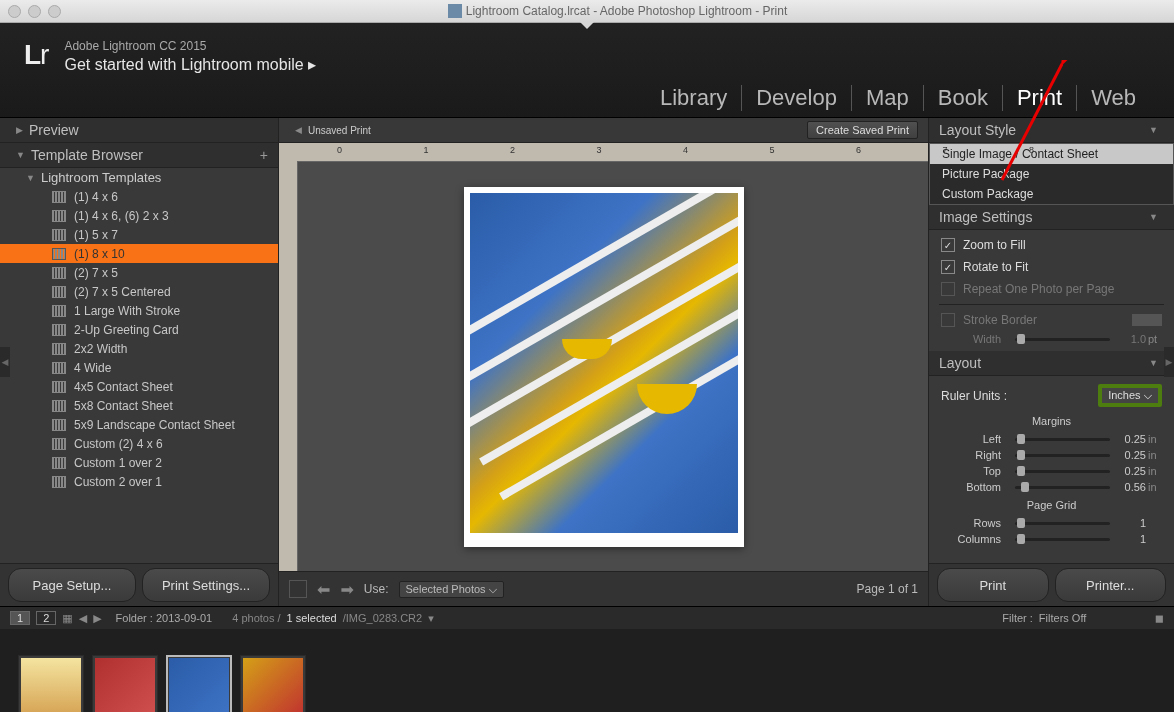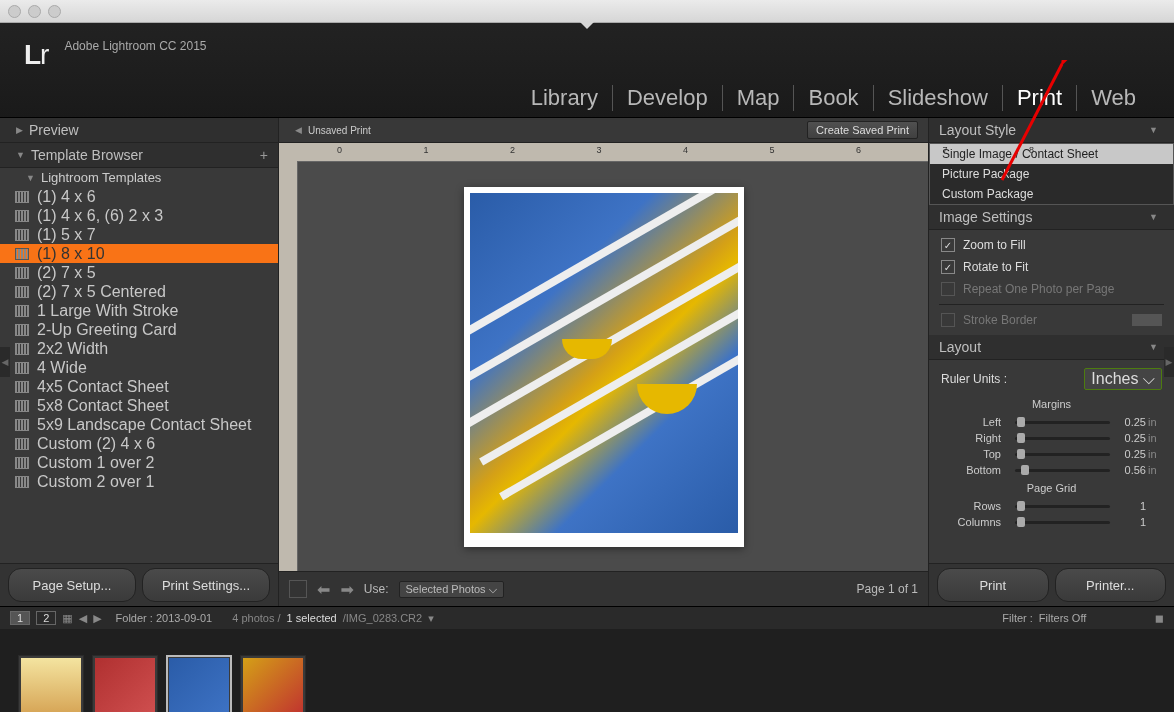--- a/index.html
+++ b/index.html
@@ -20,21 +20,21 @@
 .toparrow{position:absolute;left:50%;top:-1px;transform:translateX(-50%);width:0;height:0;border-left:7px solid transparent;border-right:7px solid transparent;border-top:7px solid #d6d6d6}
 .body{display:flex;height:488px;background:#393939}
 .panel{background:#393939;display:flex;flex-direction:column}
 .left{width:278px;border-right:1px solid #222}
 .right{width:245px;border-left:1px solid #222}
 .center{flex:1;display:flex;flex-direction:column;background:#4b4b4b}
 .phead{height:24px;display:flex;align-items:center;background:#2f2f2f;border-bottom:1px solid #222;padding:0 10px;font-size:14px;color:#bfbfbf}
 .phead.rt{justify-content:space-between}
 .tri{color:#888;font-size:9px;margin:0 6px}
 .templates{flex:1;overflow:auto}
-.tmplrow{height:19px;display:flex;align-items:center;padding-left:15px;font-size:16px;color:#c8c8c8;cursor:pointer}
+.tmplrow{height:19px;display:flex;align-items:center;padding-left:52px;font-size:12px;color:#c8c8c8;cursor:pointer}
 .tmplrow.group{padding-left:20px;color:#ccc;font-size:13px}
 .tmplrow .ticon{width:12px;height:10px;border:1px solid #888;margin-right:8px;background:linear-gradient(90deg,#888 2px,transparent 2px) 2px 1px/3px 3px}
 .tmplrow.sel{background:#f97316;color:#333}
 .tmplrow.sel .ticon{border-color:#555}
 .lbuttons{height:34px;display:flex;gap:6px;padding:4px 8px;border-top:1px solid #222;background:#333}
 .lbtn{flex:1;background:linear-gradient(#4a4a4a,#3a3a3a);border:1px solid #222;border-radius:13px;color:#ddd;font-size:13px;display:flex;align-items:center;justify-content:center;cursor:pointer}
 .chead{height:24px;background:#383838;display:flex;align-items:center;padding:0 10px;border-bottom:1px solid #222}
 .savebtn{margin-left:auto;font-size:11px;background:linear-gradient(#505050,#404040);border:1px solid #222;padding:2px 8px;border-radius:2px;color:#ddd;cursor:pointer}
 .canvas{flex:1;background:#4b4b4b;position:relative;display:flex;align-items:center;justify-content:center}
 .ruler-h{position:absolute;top:0;left:18px;right:0;height:18px;background:#bfb9ae;border-bottom:1px solid #666}
@@ -75,45 +75,49 @@
 .thumb.sel{border:2px solid #bbb;padding:1px}
 .thumb .timg{width:100%;height:100%}
 .t1{background:linear-gradient(#f4e4a0,#d4a050);position:relative}
 .t2{background:linear-gradient(135deg,#b03030,#d05050)}
 .t3{background:linear-gradient(135deg,#2a5ca8,#3e73c5)}
 .t4{background:linear-gradient(135deg,#d4a017,#c03030)}
 .redarrow{position:absolute;pointer-events:none;z-index:1000}
 .edgel{position:absolute;left:0;top:50%;width:10px;height:30px;background:#2a2a2a;transform:translateY(-50%);display:flex;align-items:center;justify-content:center;color:#666;font-size:9px}
 .edger{position:absolute;right:0;top:50%;width:10px;height:30px;background:#2a2a2a;transform:translateY(-50%);display:flex;align-items:center;justify-content:center;color:#666;font-size:9px}
 .plus{margin-left:auto;color:#999;font-size:14px;cursor:pointer}
-.dropdown{background:#444;border:1px solid #4d7c0f;padding:1px 6px;border-radius:2px;font-size:16px;margin-left:auto;color:#ddd}
+.dropdown{background:#444;border:4px solid #4d7c0f;padding:1px 6px;border-radius:2px;font-size:11px;margin-left:auto;color:#ddd}
 </style>
 </head>
 <body>
 
 <div class="titlebar">
   <div class="tbuttons">
     <div class="tbtn"></div>
     <div class="tbtn"></div>
     <div class="tbtn"></div>
   </div>
+  <div class="title">
+      <span class="appicon"></span>
+      <span>Lightroom Catalog.lrcat - Adobe Photoshop Lightroom - Print</span>
+    </div>
 </div>
 
 <div class="topbar">
   <div class="toparrow"></div>
   <div class="logo"><b>L</b>r</div>
   <div class="tagline">
     <div>Adobe Lightroom CC 2015</div>
+    <div class="link"><span>Get started with Lightroom mobile</span> <span>▸</span></div>
   </div>
   <div class="modules">
     <span>Library</span>
     <span>Develop</span>
     <span>Map</span>
     <span>Book</span>
-    <span>Slideshow</span>
     <span class="active">Print</span>
     <span>Web</span>
   </div>
 </div>
 
 <div class="body" style="position:relative">
   <div class="edgel">◀</div>
   <div class="edger">▶</div>
 
   <div class="panel left">
@@ -252,20 +256,28 @@
       <div class="setting dis">
           <span class="chk"></span>
           <span>Repeat One Photo per Page</span>
         </div>
       <div style="height:1px;background:#222;margin:4px 10px"></div>
       <div class="setting dis">
           <span class="chk"></span>
           <span>Stroke Border</span>
           <span style="margin-left:auto;width:30px;height:12px;background:#555;"></span>
         </div>
+      <div class="labrow dis" style="color:#777">
+        <span class="lab">Width</span>
+        <div class="slider">
+            <div class="knob" style="left:2px"></div>
+          </div>
+        <span class="val">1.0</span>
+        <span class="unit">pt</span>
+      </div>
     </div>
     <div class="phead rt">
         <span>Layout</span>
         <span class="tri">▼</span>
       </div>
     <div style="padding:4px 0;flex:1;overflow:hidden">
       <div class="setting">
           <span>Ruler Units :</span>
           <span class="dropdown"><span>Inches</span> ⌵</span>
         </div>

